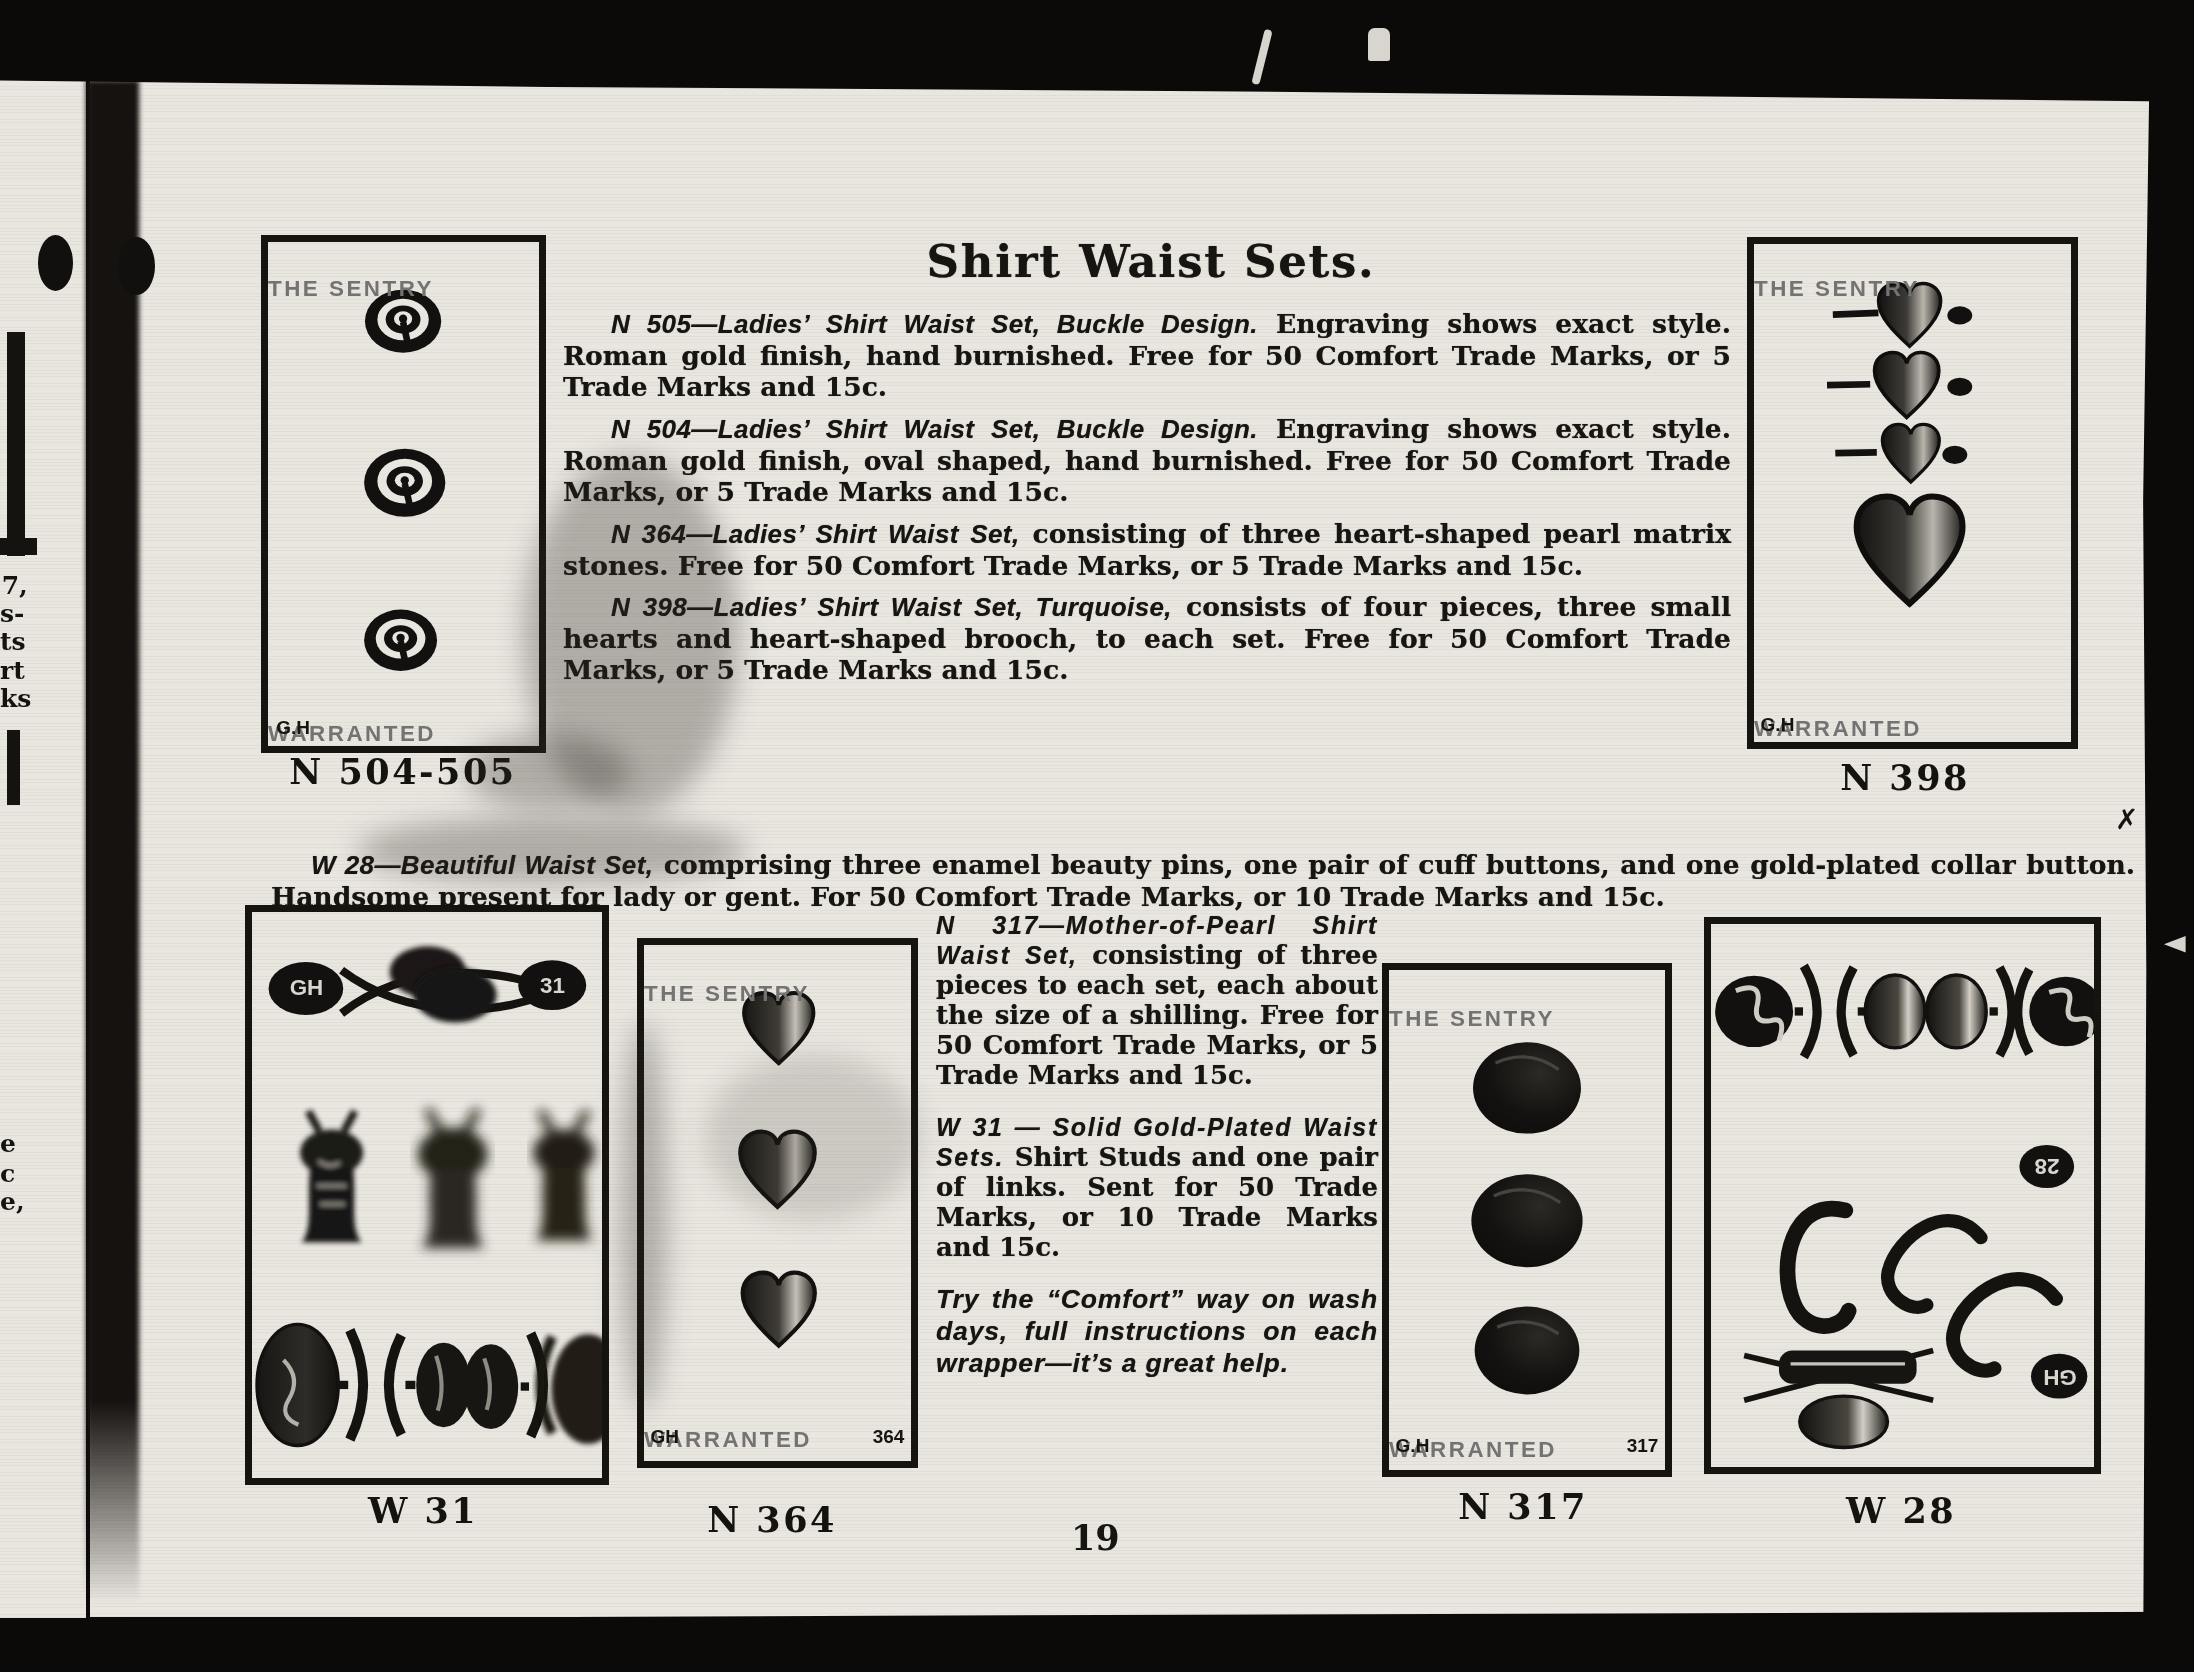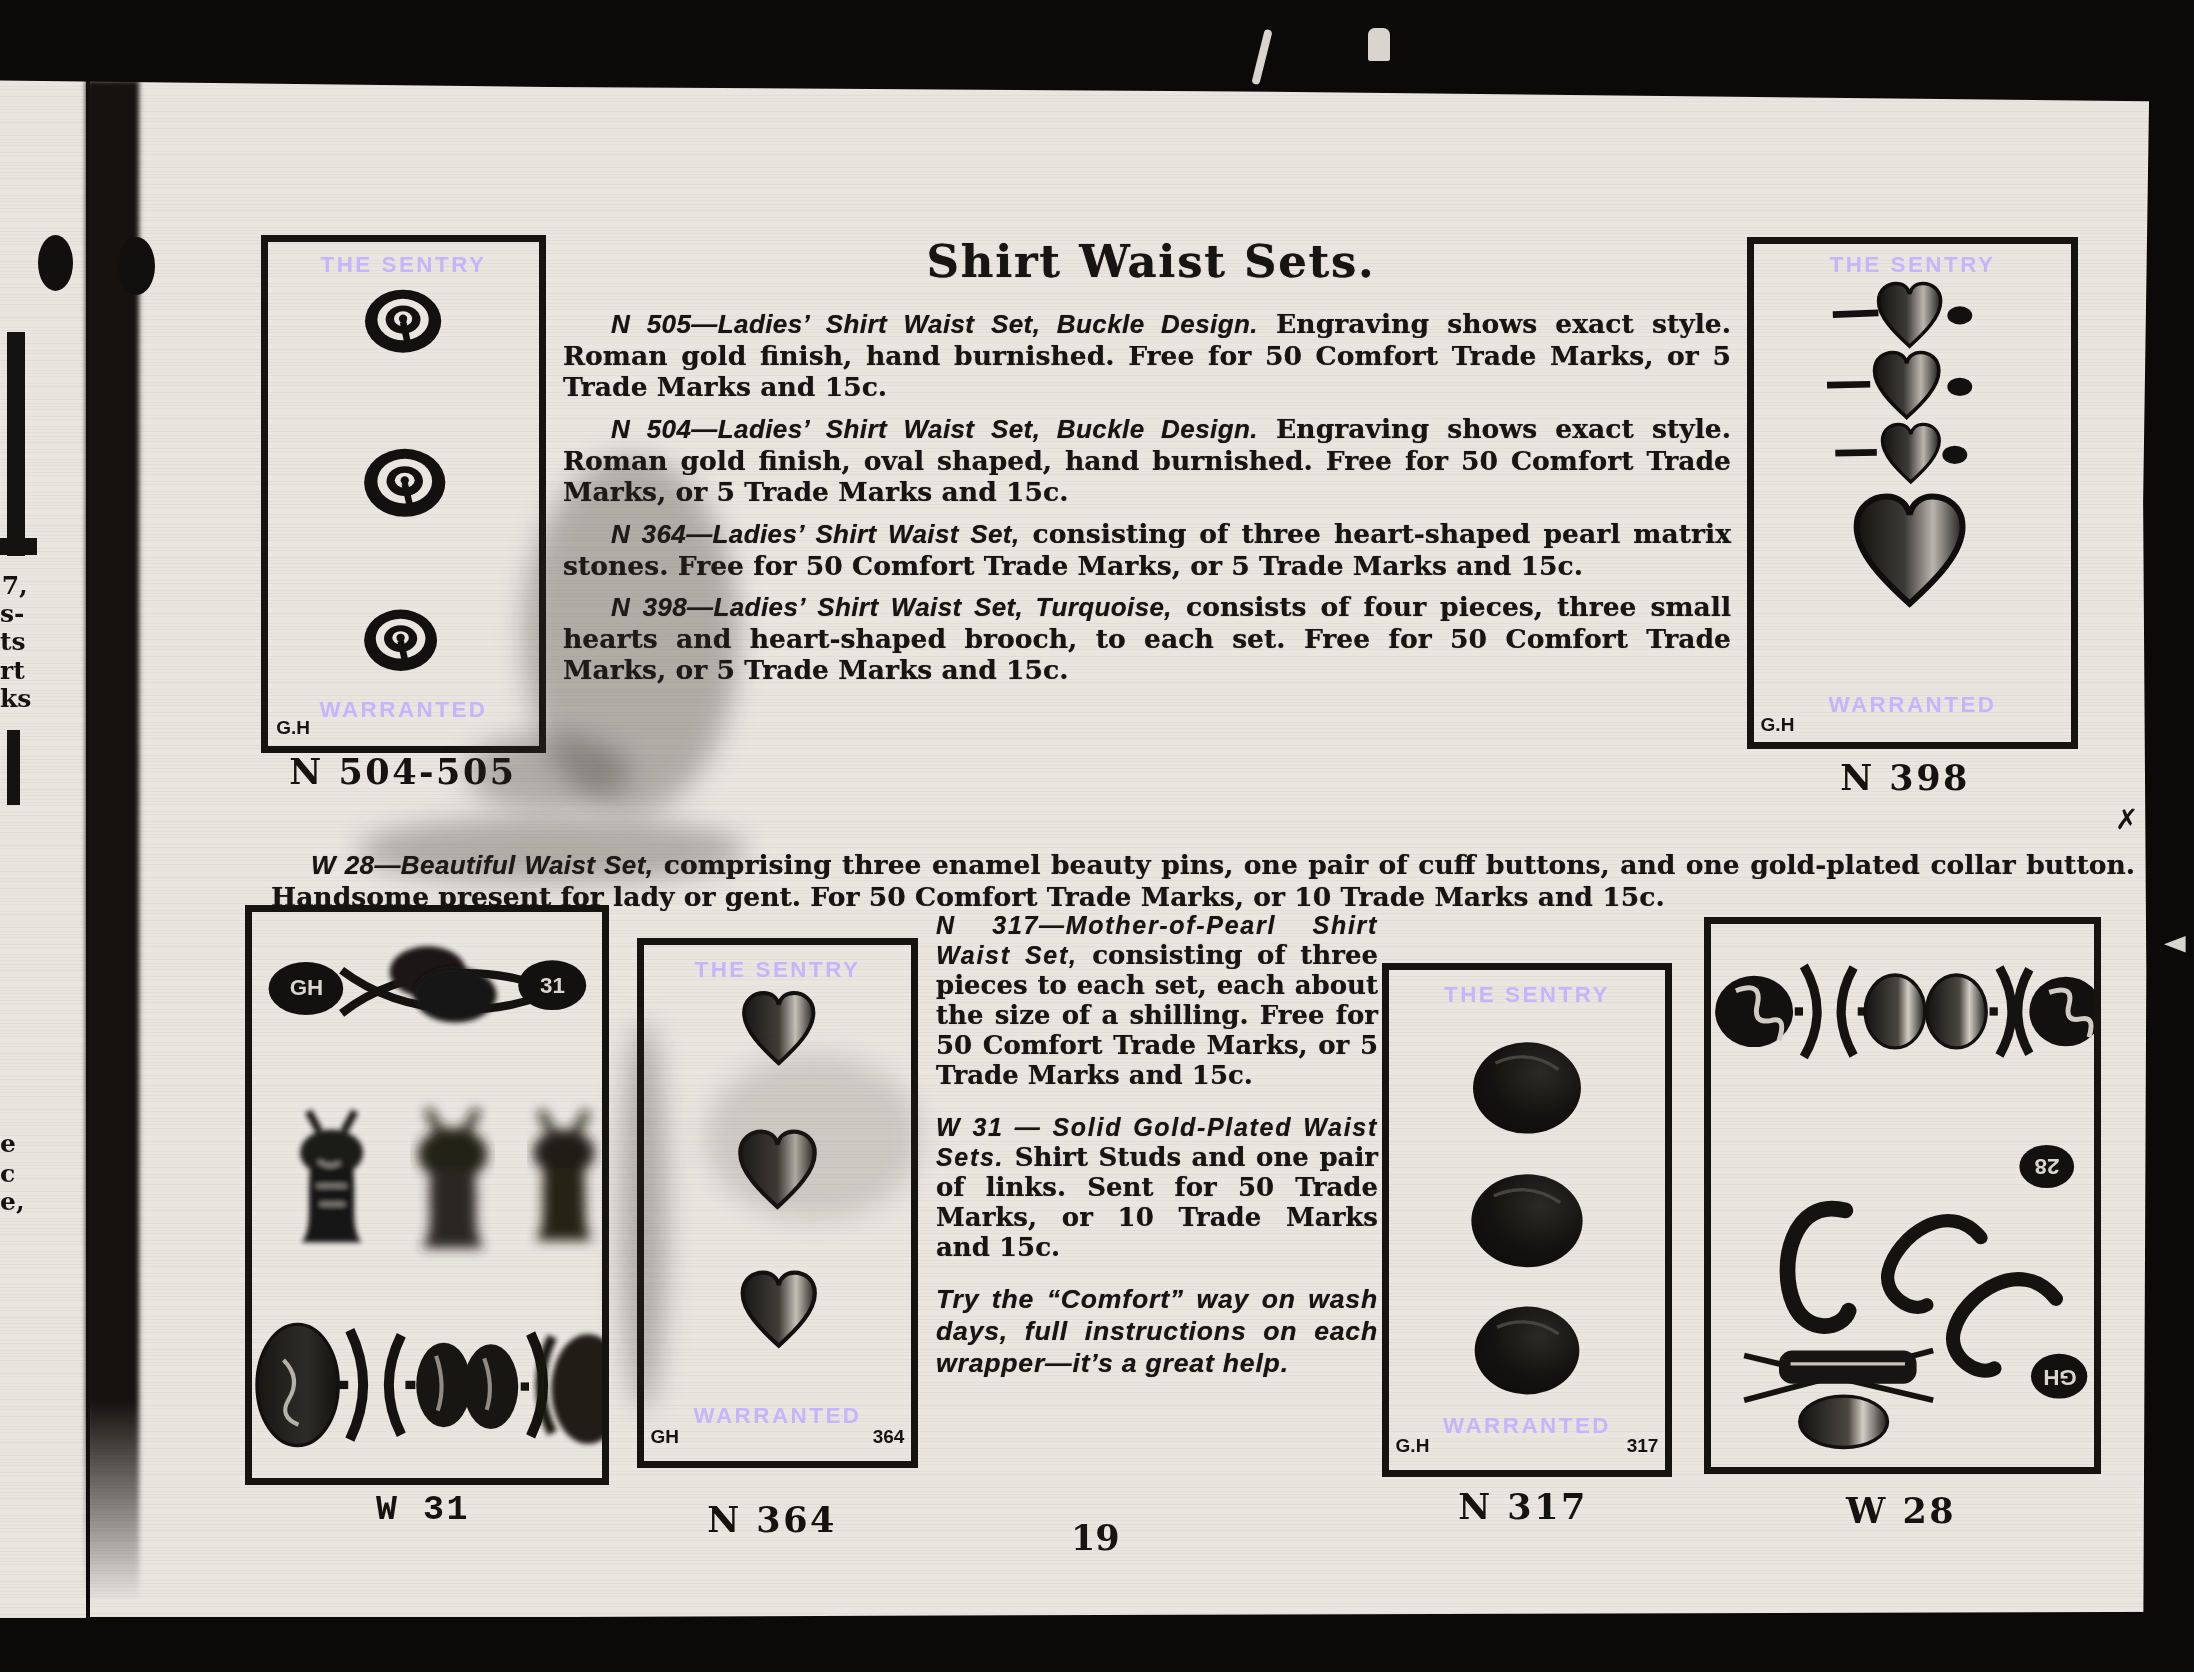--- a/index.html
+++ b/index.html
@@ -35,22 +35,22 @@
              text-shadow:0 0 0.8px rgba(10,10,10,.6);margin-left:32px;}
   .mid-col{position:absolute;left:936px;top:910px;width:442px;}
   .mid-col p{font:700 26px/30px "DejaVu Serif",serif;text-align:justify;margin:0 0 21.6px 0;
              text-shadow:0 0 0.8px rgba(10,10,10,.6);}
   .mid-col .lead2{font:700 italic 25px "Liberation Sans",sans-serif;letter-spacing:1.7px;}
   .promo{font:700 italic 26.6px/32px "Liberation Sans",sans-serif !important;letter-spacing:0.8px;}
   .pagenum{position:absolute;left:1071px;top:1517px;width:166px;
            font:700 35px "DejaVu Serif",serif;}
   
   .card{position:absolute;border:7.5px solid #16140f;background:rgba(0,0,0,0);}
-  .card-label{position:absolute;width:100%;text-align:center;
-              font:700 22.4px "Liberation Sans",sans-serif;letter-spacing:2.5px;color:#c4b5fd;}
+  .card-label{position:absolute;width:100%;
+              font:700 22.4px "Liberation Sans",sans-serif;letter-spacing:2.5px;color:#737373;margin-top:24px;}
   .corner{position:absolute;font:700 19px "Liberation Sans",sans-serif;color:#16140f;}
   .badge-text{position:absolute;text-align:center;font:700 22.4px "Liberation Sans",sans-serif;
               color:#d9d6d0;}
   .caption{position:absolute;text-align:center;font:700 35px "DejaVu Serif",serif;
            letter-spacing:2.5px;color:#15130f;}
   .frag{position:absolute;font:700 25px "DejaVu Serif",serif;color:#15130f;}
   svg{position:absolute;left:0;top:0;}
 </style>
 </head>
 <body>
@@ -221,21 +221,21 @@
         <path d="M336 508 q30 62 0 124" stroke="#15130f" stroke-width="12" fill="none"></path>
       </g>
       <g filter="url(#b1)">
         <path d="M362 512 q-28 58 0 116" stroke="#15130f" stroke-width="12" fill="none"></path>
         <ellipse cx="405" cy="575" rx="44" ry="66" fill="#201d18"></ellipse>
       </g>
     </svg>
     <span class="badge-text" style="left:18px;top:63px;width:73px;">GH</span>
     <span class="badge-text" style="left:264px;top:61px;width:73px;">31</span>
   </div>
-  <span class="caption" style="left:286px;top:1490px;width:274px;font-family:Liberation Mono, monospace;">W 31</span>
+  <span class="caption" style="left:286px;top:1490px;width:274px;">W 31</span>
 
   <div class="card" style="left:637px;top:938px;width:267px;height:516px;">
     <svg width="267" height="516" viewBox="0 0 322 622">
       <defs>
         <linearGradient id="hg2" x1="0" y1="0" x2="1" y2="0">
           <stop offset="0" stop-color="#181714"></stop>
             <stop offset=".5" stop-color="#403d37"></stop>
           <stop offset=".74" stop-color="#c4c0b7"></stop>
             <stop offset="1" stop-color="#262420"></stop>
         </linearGradient>

